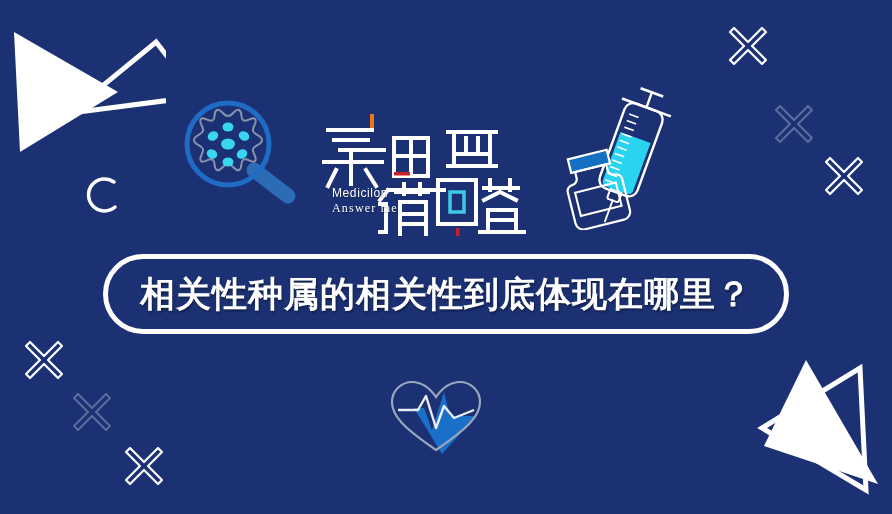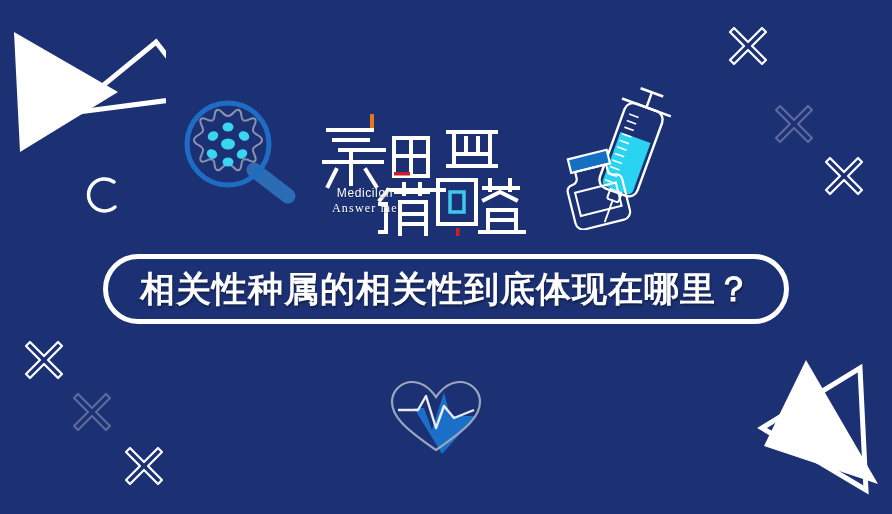--- a/index.html
+++ b/index.html
@@ -44,36 +44,35 @@
   .logo-latin {
     position: absolute;
     left: 14px;
     top: 78px;
     color: #ffffff;
     font-size: 12px;
     letter-spacing: 0.6px;
     line-height: 15px;
     font-family: "Liberation Sans", sans-serif;
     text-shadow: 0 1px 1px rgba(0,0,0,.35);
-    text-align: center;
   }
   .logo-latin .l2 { letter-spacing: 1.2px; font-family: Liberation Serif, serif; }
 
   
   .icon-magnifier { left: 176px; top: 96px; width: 128px; height: 112px; }
   .icon-syringe   { left: 556px; top: 82px; width: 120px; height: 148px; }
   .icon-heart     { left: 384px; top: 372px; width: 104px; height: 86px; }
 
   
   .title-pill {
     position: absolute;
     left: 103px;
     top: 254px;
     width: 686px;
-    height: 70px;
+    height: 80px;
     box-sizing: border-box;
     border: 5px solid #ffffff;
     border-radius: 40px;
     background: #1c3173;
     display: flex;
     align-items: center;
     justify-content: center;
   }
   .title-text {
     color: #ffffff;

